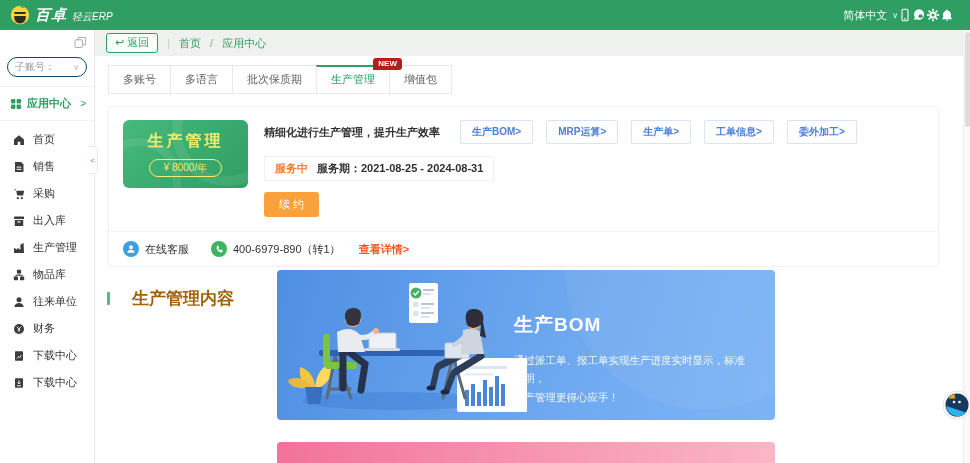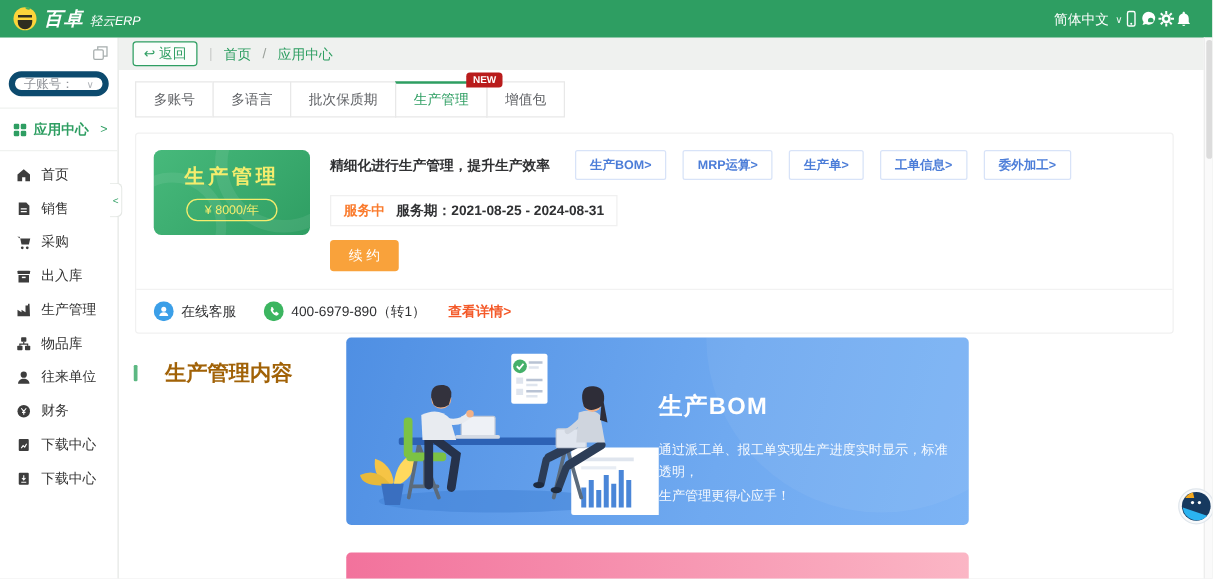--- a/index.html
+++ b/index.html
@@ -14,21 +14,21 @@
   .logo-suffix { color:#fff; font-size:10px; font-style:italic; margin-top:3px; }
   .header-right { margin-left:auto; display:flex; align-items:center; }
   .lang { color:#fff; font-size:11px; display:flex; align-items:center; gap:5px; cursor:pointer; }
   .lang .chev { font-size:8px; opacity:.9; }
   .hicon { width:14px; height:14px; display:block; cursor:pointer; }
 
   
   .sidebar { position:absolute; left:0; top:30px; bottom:0; width:95px; background:#fff;
              border-right:1px solid #e5e8e5; z-index:5; }
   .collapse-btn { position:absolute; top:6px; right:7px; cursor:pointer; }
-  .subaccount { margin:27px 7px 9px; border:5px solid #0c4a6e; border-radius:11px; height:20px;
+  .subaccount { margin:27px 7px 9px; border:1px solid #0c4a6e; border-radius:11px; height:20px;
                 display:flex; align-items:center; justify-content:space-between; padding:0 7px;
                 font-size:10px; color:#909399; cursor:pointer; background:#fff; }
   .subaccount .chev { font-size:8px; color:#b0b3b8; }
   .side-divider { height:1px; background:#f0f2f0; }
   .app-center { display:flex; align-items:center; gap:5px; padding:9px 8px 9px 10px;
                 color:#2E9E62; font-size:11px; font-weight:bold; cursor:pointer; }
   .app-center .arrow { margin-left:auto; font-size:10px; font-weight:normal; }
   .menu { padding-top:5px; }
   .menu-item { height:27px; display:flex; align-items:center; gap:8px; padding-left:13px;
                font-size:11px; color:#333; cursor:pointer; }
@@ -94,21 +94,21 @@
   .section-title { display:flex; align-items:center; margin:20px 0 0 12px; }
   .title-bar { width:3px; height:13px; background:#5cb882; border-radius:1px; }
   .title-text { margin-left:22px; font-size:17px; font-weight:bold; color:#a16207; }
 
   .banner-blue { position:absolute; left:182px; top:214px; width:498px; height:150px;
                  border-radius:4px; overflow:hidden;
                  background:linear-gradient(105deg,#4F8FE3 0%,#6FA9F0 60%,#7DB4F5 100%); }
   .banner-blue::before { content:""; position:absolute; width:280px; height:280px; border-radius:50%;
                  background:rgba(255,255,255,.05); right:-70px; top:-140px; }
   .banner-illu { position:absolute; left:0; top:0; }
-  .banner-text { position:absolute; left:250px; top:42px; color:#fff; width:240px; }
+  .banner-text { position:absolute; left:237px; top:42px; color:#fff; width:240px; }
   .banner-title { font-size:19px; font-weight:bold; letter-spacing:1px; }
   .banner-desc { margin-top:13px; font-size:10.5px; line-height:1.75; opacity:.93; }
 
   .banner-pink { position:absolute; left:182px; top:386px; width:498px; height:77px;
                  border-radius:4px 4px 0 0;
                  background:linear-gradient(90deg,#F2729C,#FBB6C5); }
 
   
   .scrollbar { position:absolute; right:0; top:30px; bottom:0; width:7px; background:#fafafa;
                border-left:1px solid #ededed; z-index:25; }

